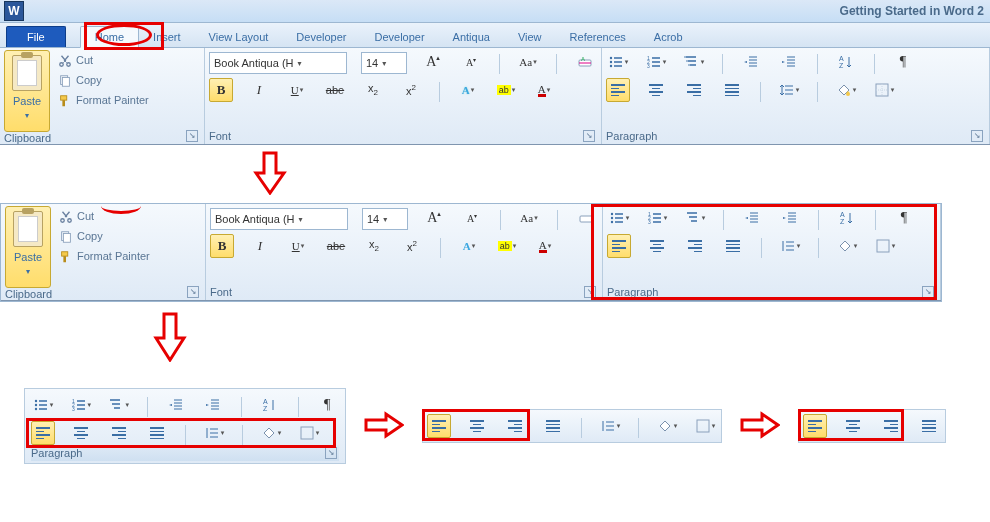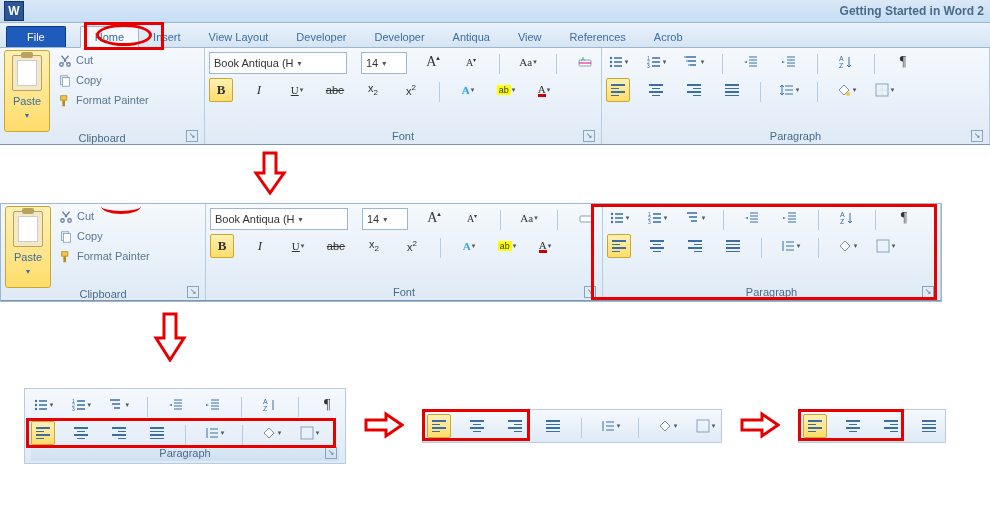--- a/index.html
+++ b/index.html
@@ -6,21 +6,21 @@
   .titlebar{height:22px;background:linear-gradient(#dbe8f7,#c6def5);display:flex;align-items:center;font-size:12px;color:#3a6ea5;border-bottom:1px solid #9db7d1}
   .titlebar .word-icon{width:18px;height:18px;background:#2b579a;margin:0 4px;display:flex;align-items:center;justify-content:center;color:#fff;font-weight:bold;font-size:12px;border:1px solid #17365d}
   .titlebar .title{margin-left:auto;margin-right:6px;font-weight:bold;color:#4a6a8a}
   .tabs{height:24px;background:linear-gradient(#eaf2fb,#d5e4f3);display:flex;align-items:flex-end;border-bottom:1px solid #9db7d1;padding:0 6px;gap:0}
   .tab{padding:4px 14px 4px;color:#3a6ea5;cursor:pointer}
   .tab.file{background:#1e5bbd;color:#fff;border:1px solid #0d3d8a;border-bottom:none;border-radius:2px 2px 0 0;margin-right:14px;padding:4px 20px}
   .tab.active{background:#f5f9fd;border:1px solid #9db7d1;border-bottom:1px solid #f5f9fd;border-radius:2px 2px 0 0;position:relative;top:1px}
   .ribbon{height:96px;background:linear-gradient(#f5f9fd,#dfeaf6);display:flex;border-bottom:1px solid #7f95af}
   .group{display:flex;flex-direction:column;border-right:1px solid #b8ccdf;padding:2px 4px 0;position:relative}
   .group-body{flex:1;display:flex;gap:4px}
-  .group-label{height:16px;text-align:center;color:#4a6a8a;font-size:11px;display:flex;align-items:center;justify-content:center;position:relative}
+  .group-label{height:16px;text-align:center;color:#4a6a8a;font-size:11px;display:flex;align-items:center;justify-content:flex-start;position:relative}
   .group-label .dlaunch{position:absolute;right:2px;bottom:2px;width:10px;height:10px;border:1px solid #8aa3bf;font-size:8px;line-height:8px;color:#5a7694;display:flex;align-items:center;justify-content:center;cursor:pointer}
   
   .paste-btn{width:44px;height:76px;background:linear-gradient(#fff0b3,#ffdd6b);border:1px solid #c7a932;border-radius:3px;display:flex;flex-direction:column;align-items:center;justify-content:flex-start;padding-top:4px;cursor:pointer}
   .paste-btn .clip-icon{width:28px;height:34px;background:#f5e9c5;border:1px solid #b8a262;border-radius:2px;position:relative}
   .paste-btn .clip-icon:before{content:"";position:absolute;top:-4px;left:8px;width:12px;height:6px;background:#b8a262;border-radius:2px}
   .paste-btn .clip-icon:after{content:"";position:absolute;top:4px;left:4px;right:4px;bottom:4px;background:#fff;border:1px solid #ccc}
   .paste-btn span{margin-top:4px;color:#3a6ea5}
   .paste-btn .dd{font-size:8px;color:#3a6ea5}
   .cb-side{display:flex;flex-direction:column;gap:2px;padding-top:2px}
   .cb-side .row{display:flex;align-items:flex-start;gap:4px;padding:2px 4px;color:#5a7694;cursor:pointer}

